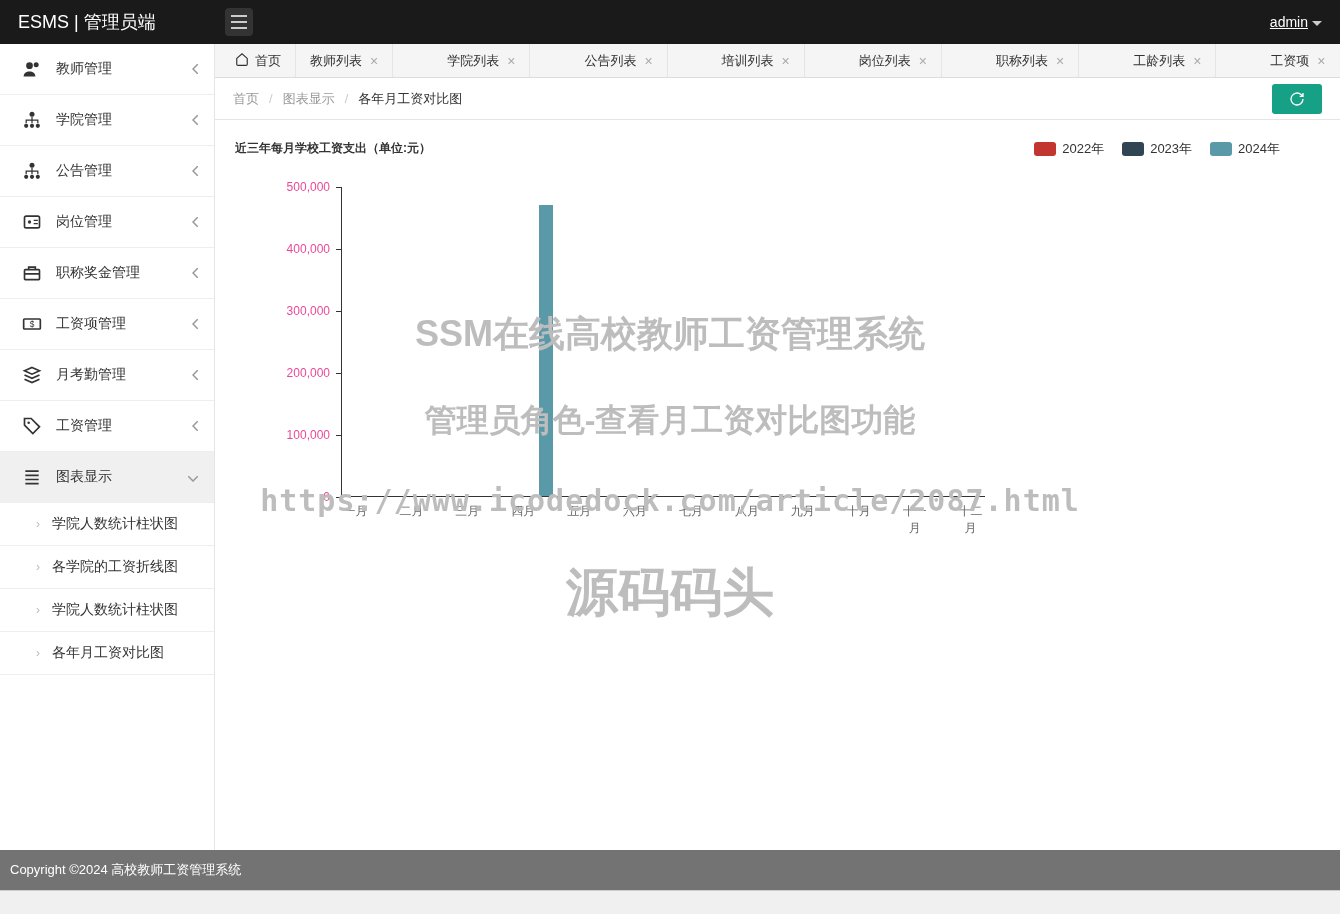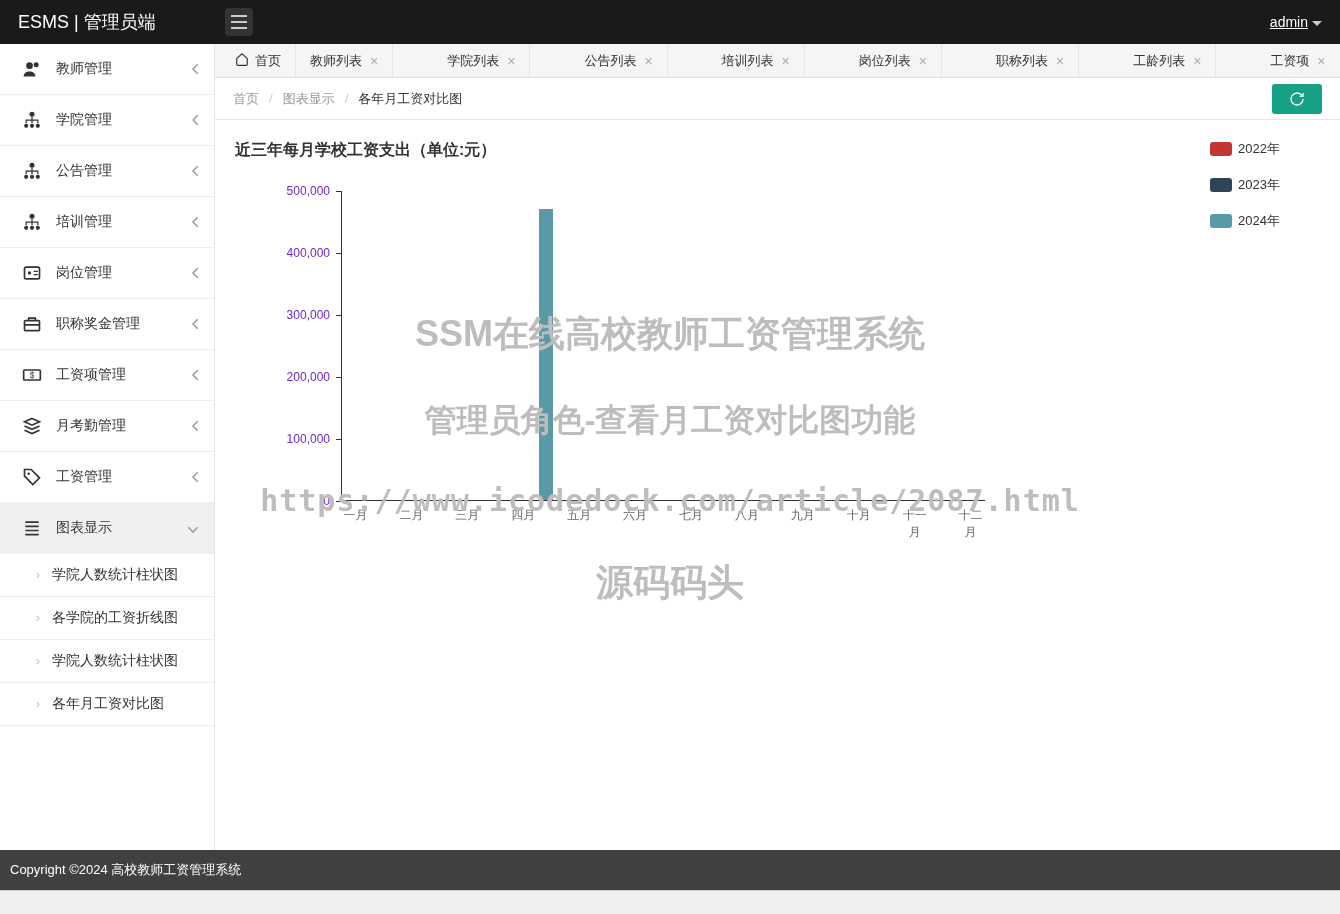--- a/index.html
+++ b/index.html
@@ -33,43 +33,43 @@
 
 .content { position: absolute; left: 215px; right: 0; top: 78px; bottom: 64px; background: #fff; overflow: hidden; }
 .breadcrumb-bar { height: 42px; display: flex; align-items: center; padding: 0 18px; border-bottom: 1px solid #e5e5e5; }
 .crumbs { display: flex; align-items: center; font-size: 13px; color: #999; }
 .crumbs .sep { margin: 0 10px; color: #ccc; }
 .crumbs .current { color: #333; }
 .refresh-btn { margin-left: auto; width: 50px; height: 30px; background: #16a085; border-radius: 3px; display: flex; align-items: center; justify-content: center; cursor: pointer; }
 .refresh-btn svg { width: 16px; height: 16px; stroke: #fff; fill: none; }
 
 .chart-wrap { position: relative; padding: 20px; }
-.chart-title { font-size: 16px; font-weight: bold; color: #333; margin-bottom: 10px; }
-.legend { position: absolute; top: 20px; right: 60px; display: flex; gap: 18px; font-size: 13px; align-items: center; flex-direction: column; }
+.chart-title { font-size: 12px; font-weight: bold; color: #333; margin-bottom: 10px; }
+.legend { position: absolute; top: 20px; right: 60px; display: flex; gap: 18px; font-size: 13px; align-items: center; }
 .legend-item { display: flex; align-items: center; gap: 6px; }
 .legend-swatch { width: 22px; height: 14px; border-radius: 3px; }
 
 .plot { position: relative; margin-top: 30px; margin-left: 50px; width: 700px; }
 .y-tick { position: absolute; left: 0; transform: translateY(-50%); display: flex; align-items: center; }
-.y-tick-label { width: 56px; text-align: right; font-size: 12px; color: #6d28d9; padding-right: 6px; }
+.y-tick-label { width: 56px; text-align: right; font-size: 12px; color: #ec4899; padding-right: 6px; }
 .y-tick-mark { width: 5px; height: 1px; background: #333; }
 .plot-area { position: relative; height: 310px; border-bottom: 1px solid #333; border-left: 1px solid #333; margin-left: 56px; }
 .bar { position: absolute; bottom: 0; width: 14px; background: #5a9aa8; }
 .x-labels { display: flex; margin-left: 56px; padding-top: 6px; gap: 27px; }
 .x-label { flex: 1; text-align: center; font-size: 12px; color: #666; }
 
 
 .watermark { position: absolute; left: 50%; top: 310px; transform: translateX(-50%); color: #bdbdbd; font-weight: bold; text-align: center; pointer-events: none; z-index: 50; width: 900px; }
 .watermark .l1 { font-size: 36px; margin-bottom: 40px; }
 .watermark .l2 { font-size: 32px; margin-bottom: 40px; }
 .watermark .l3 { font-size: 30px; font-family: monospace; margin-bottom: 40px; letter-spacing: 1px; }
-.watermark .l4 { font-size: 37px; }
-
-
-.footer { position: absolute; left: 0; right: 0; bottom: 24px; height: 40px; background: #404040; color: #fff; display: flex; align-items: center; padding-left: 10px; font-size: 13px; }
+.watermark .l4 { font-size: 52px; }
+
+
+.footer { position: absolute; left: 0; right: 0; bottom: 24px; height: 40px; background: #737373; color: #fff; display: flex; align-items: center; padding-left: 10px; font-size: 13px; }
 .taskbar { position: absolute; left: 0; right: 0; bottom: 0; height: 24px; background: #f0f0f0; border-top: 1px solid #ccc; }
 </style>
 </head>
 <body>
 
 <div class="top-header">
   <div class="brand">ESMS | 管理员端</div>
   <div class="hamburger-btn">
     <svg viewBox="0 0 16 14">
         <path d="M0 1h16M0 7h16M0 13h16" stroke="#ccc" stroke-width="2"></path>
@@ -119,35 +119,20 @@
         <span class="sidebar-icon">
           <svg width="20" height="20" viewBox="0 0 24 24" fill="#333">
             <circle cx="12" cy="5" r="3"></circle>
             <circle cx="5" cy="19" r="2.5"></circle>
             <circle cx="12" cy="19" r="2.5"></circle>
             <circle cx="19" cy="19" r="2.5"></circle>
             <path d="M12 8v4M12 12H5v4M12 12h7v4M12 12v4" stroke="#333" stroke-width="1.5" fill="none"></path>
           </svg>
         </span>
         <span class="sidebar-label">公告管理</span>
-        <span class="sidebar-arrow"><svg width="6" height="10" viewBox="0 0 6 10">
-            <path d="M6 0L1 5l5 5" fill="none" stroke="#999" stroke-width="1.5"></path>
-          </svg></span>
-      </div>
-      <div class="sidebar-item">
-        <span class="sidebar-icon">
-          <svg width="20" height="20" viewBox="0 0 24 24" fill="#333">
-            <circle cx="12" cy="5" r="3"></circle>
-            <circle cx="5" cy="19" r="2.5"></circle>
-            <circle cx="12" cy="19" r="2.5"></circle>
-            <circle cx="19" cy="19" r="2.5"></circle>
-            <path d="M12 8v4M12 12H5v4M12 12h7v4M12 12v4" stroke="#333" stroke-width="1.5" fill="none"></path>
-          </svg>
-        </span>
-        <span class="sidebar-label">培训管理</span>
         <span class="sidebar-arrow"><svg width="6" height="10" viewBox="0 0 6 10">
             <path d="M6 0L1 5l5 5" fill="none" stroke="#999" stroke-width="1.5"></path>
           </svg></span>
       </div>
       <div class="sidebar-item">
         <span class="sidebar-icon">
           <svg width="20" height="20" viewBox="0 0 24 24" fill="#333">
             <rect x="3" y="5" width="18" height="14" rx="2" fill="none" stroke="#333" stroke-width="2"></rect>
             <circle cx="9" cy="12" r="2"></circle>
             <path d="M14 10h5M14 14h5" stroke="#333" stroke-width="1.5"></path>

